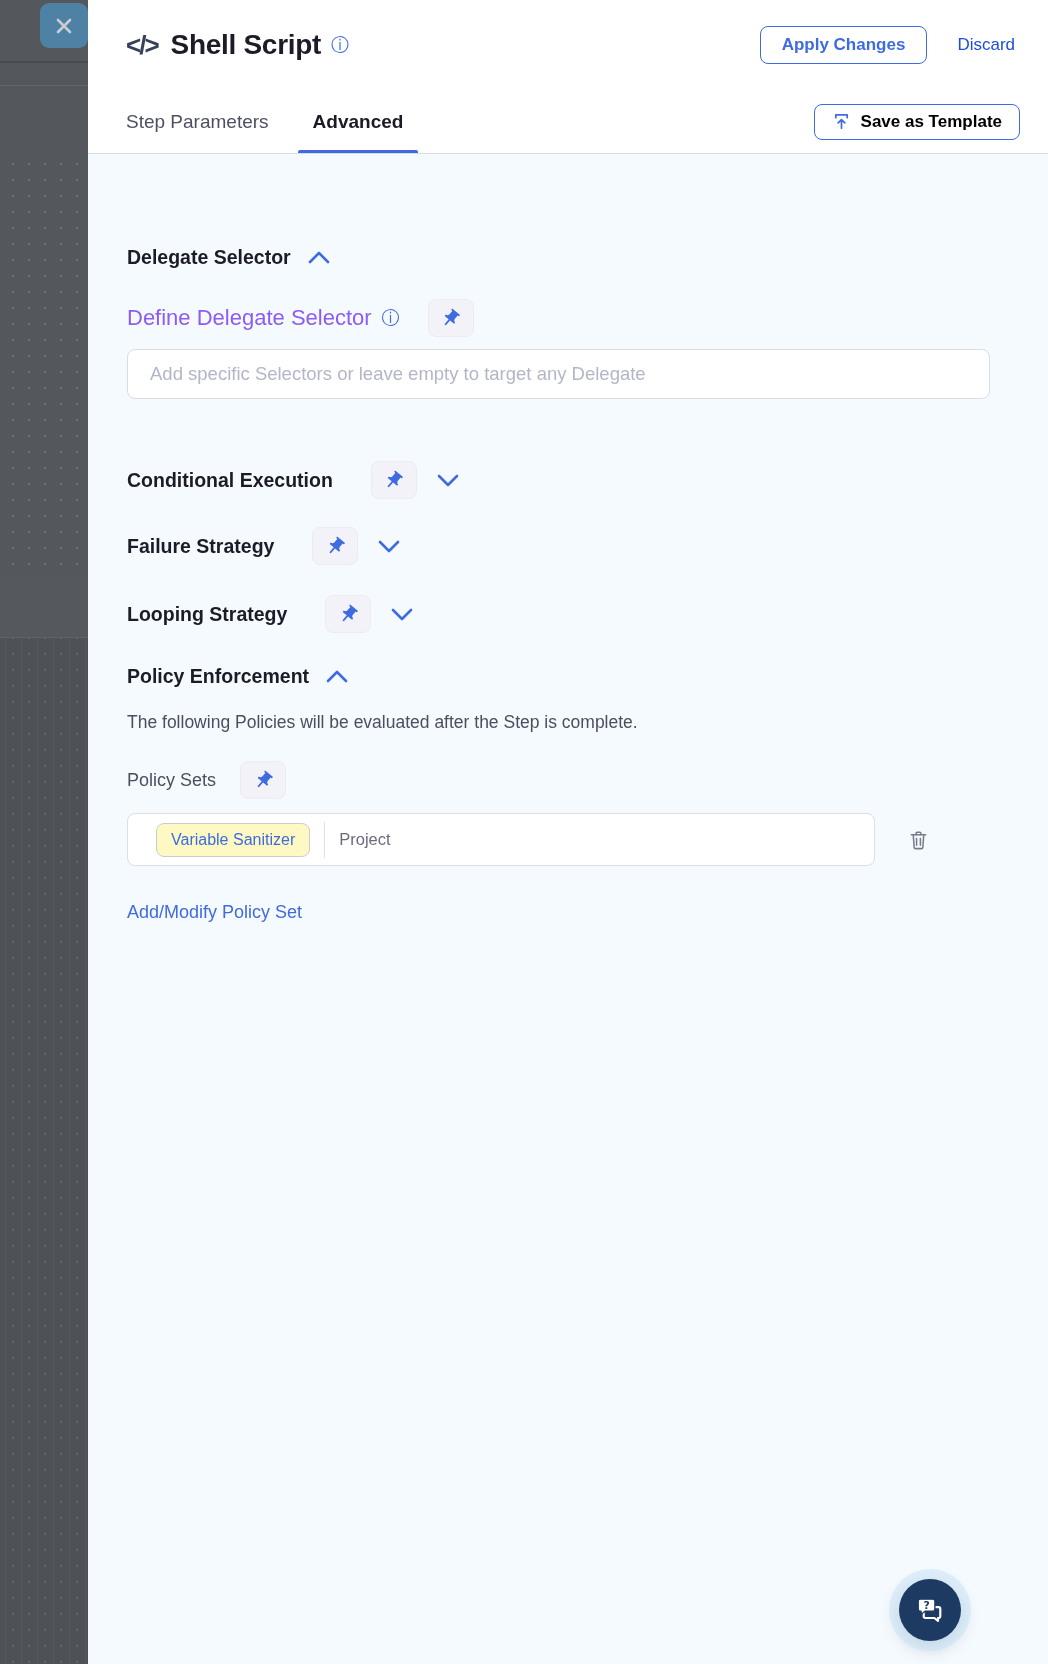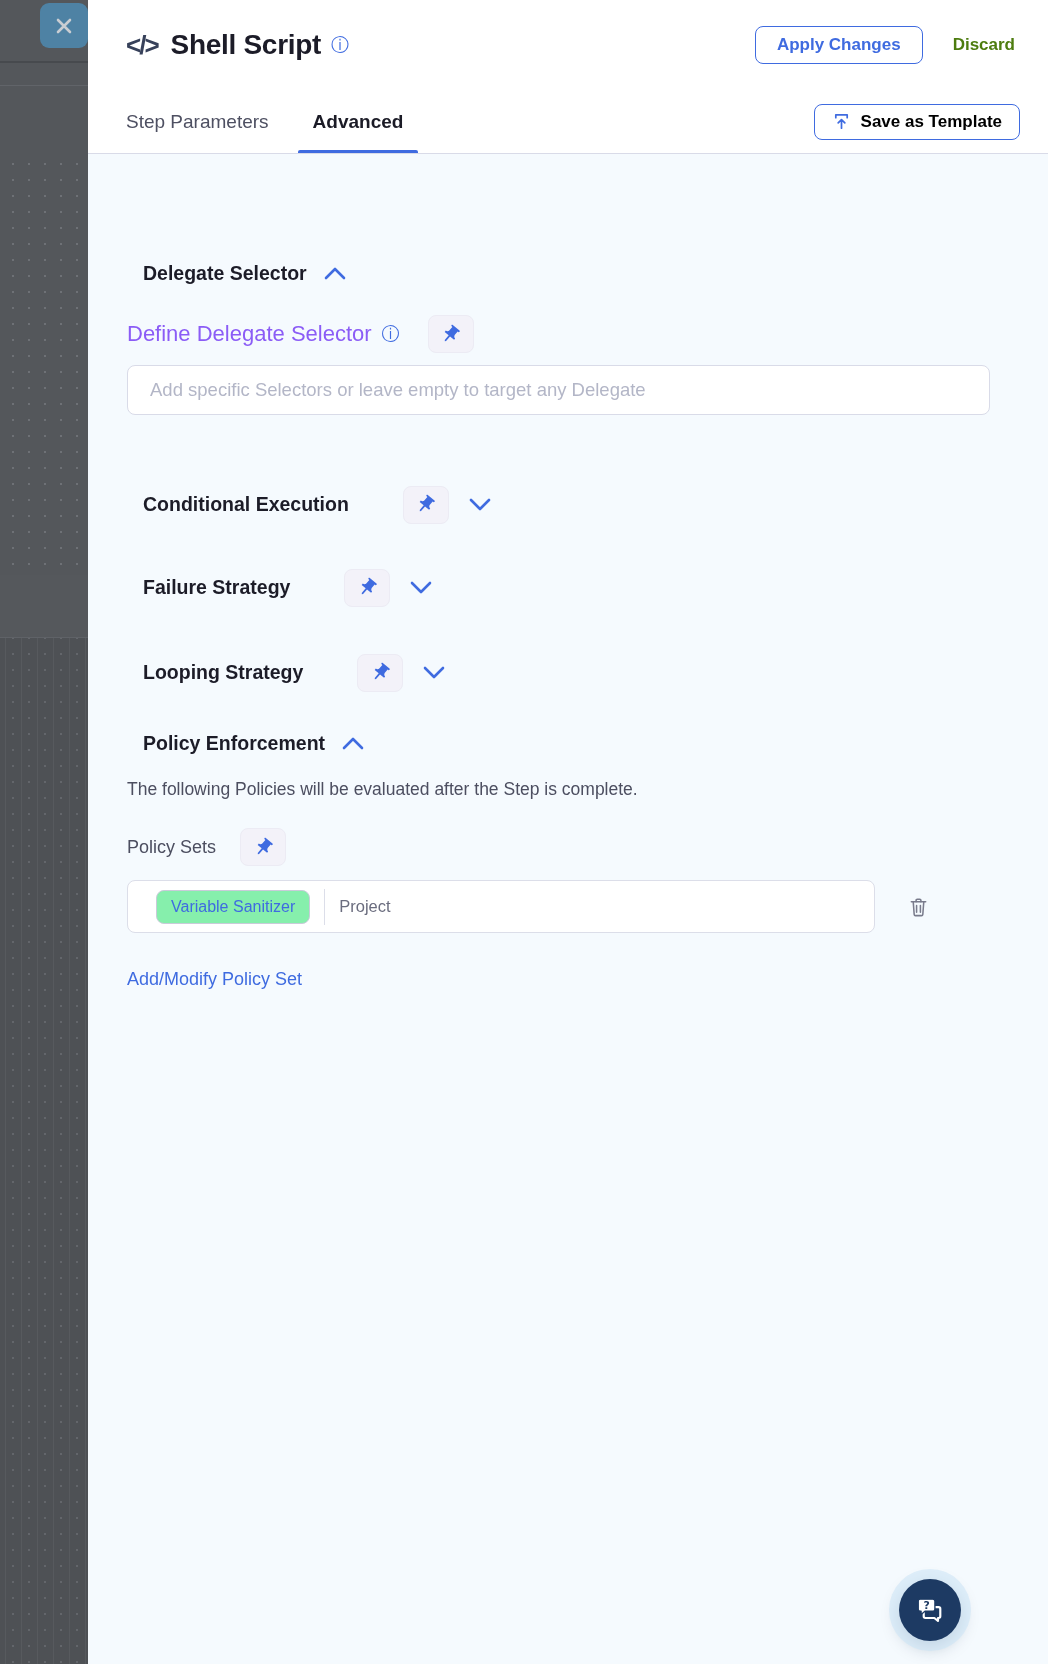--- a/index.html
+++ b/index.html
@@ -27,34 +27,34 @@
   
   .drawer{position:absolute;left:88px;top:0;width:960px;height:1664px;background:#fff;}
 
   .drawer-header{height:90px;display:flex;align-items:center;padding:0 33px 0 38px;background:#fff;}
   .code-glyph{font-weight:800;font-size:26px;color:#37415a;letter-spacing:-2px;margin-right:13px;}
   .page-title{font-size:28px;font-weight:700;color:#1c1c28;letter-spacing:-0.3px;}
   .info-icon{font-family:"DejaVu Sans",sans-serif;color:#3f6be0;font-size:18px;margin-left:10px;line-height:1;cursor:pointer;}
   .header-actions{margin-left:auto;display:flex;align-items:center;gap:30px;}
   .btn-outline{border:1.5px solid #3f6be0;color:#3f6be0;background:#fff;border-radius:8px;
     padding:8px 21px;font-size:17px;font-weight:600;font-family:inherit;cursor:pointer;}
-  .link-btn{border:none;background:none;color:#4d7c0f;font-size:17px;font-weight:700;font-family:inherit;cursor:pointer;padding:0;}
+  .link-btn{border:none;background:none;color:#1d4ed8;font-size:17px;font-weight:400;font-family:inherit;cursor:pointer;padding:0;}
 
   .tabbar{height:63px;display:flex;align-items:stretch;padding:0 28px 0 38px;border-bottom:1px solid #d9dbe8;background:#fff;}
   .tab{display:flex;align-items:center;font-size:19px;color:#4e5062;margin-right:44px;position:relative;cursor:pointer;}
   .tab.active{font-weight:700;color:#1b1b26;}
   .tab.active::after{content:"";position:absolute;left:-15px;right:-15px;bottom:0;height:3px;background:#3f6be0;border-radius:2px 2px 0 0;}
   .save-template{margin-left:auto;align-self:center;display:flex;align-items:center;gap:10px;
     border:1.5px solid #3f6be0;color:#000000;background:#fff;border-radius:8px;
     padding:7px 17px;font-size:17px;font-weight:600;font-family:inherit;cursor:pointer;}
 
   
   .content{position:absolute;left:0;top:154px;width:960px;height:1510px;background:#f5fafe;
     padding:92px 58px 0 39px;box-sizing:border-box;}
-  .section-heading{margin:16px;font-size:19.5px;font-weight:700;color:#1c1c28;display:flex;align-items:center;gap:17px;}
+  .section-heading{margin:0;font-size:19.5px;font-weight:700;color:#1c1c28;display:flex;align-items:center;gap:17px;}
   .chev{display:inline-flex;cursor:pointer;}
   .field-row{display:flex;align-items:center;margin-top:30px;}
   .field-label{font-size:22px;color:#8b5cf6;}
   .pin-btn{width:46px;height:38px;border-radius:8px;background:#f3f2f9;border:1px solid #ecebf4;
     display:flex;align-items:center;justify-content:center;cursor:pointer;}
   .pin-btn svg{transform:rotate(40deg);}
   .field-row .pin-btn{margin-left:28px;}
   .text-input{margin-top:12px;width:100%;height:50px;box-sizing:border-box;border:1px solid #d9dbe8;
     border-radius:8px;background:#fff;padding:0 22px;font-size:18.5px;font-family:inherit;color:#22242e;}
   .text-input::placeholder{color:#b3b6c7;}
@@ -67,21 +67,21 @@
   .section-desc{margin-top:24px;font-size:17.5px;color:#4c4e60;}
   .policysets-row{display:flex;align-items:center;margin-top:28px;}
   .policysets-row .pin-btn{margin-left:24px;}
   .policysets-label{font-size:18px;color:#4c4e60;}
 
   .policy-row{display:flex;align-items:center;margin-top:14px;width:803px;}
   .policy-card{flex:1;height:53px;background:#fff;border:1px solid #dcdee9;border-radius:8px;
     display:flex;align-items:center;padding:0 14px 0 28px;box-sizing:border-box;}
   .policy-name{flex:1;font-size:17px;color:#20222c;}
   .policy-badge{border:1px solid #c9cbd9;border-radius:8px;color:#3f6be0;font-size:16px;
-    padding:7px 14px;background:#86efac;cursor:pointer;white-space:nowrap;}
+    padding:7px 14px;background:#fef9c3;cursor:pointer;white-space:nowrap;}
   .policy-divider{width:1px;height:36px;background:#dcdee9;margin:0 14px;}
   .policy-scope{font-size:16.5px;color:#6a6c7e;margin-right:10px;white-space:nowrap;}
   .trash-btn{margin-left:32px;background:none;border:none;padding:0;cursor:pointer;display:flex;}
 
   .add-link{display:inline-block;margin-top:36px;color:#3f6be0;font-size:18px;text-decoration:none;cursor:pointer;}
 
   .chat-fab{position:absolute;left:899px;top:1579px;width:62px;height:62px;border-radius:50%;border:none;
     background:#1d3a63;display:flex;align-items:center;justify-content:center;cursor:pointer;
     box-shadow:0 0 0 10px rgba(203,227,245,0.55),0 6px 18px rgba(13,34,64,0.25);}
 </style>

